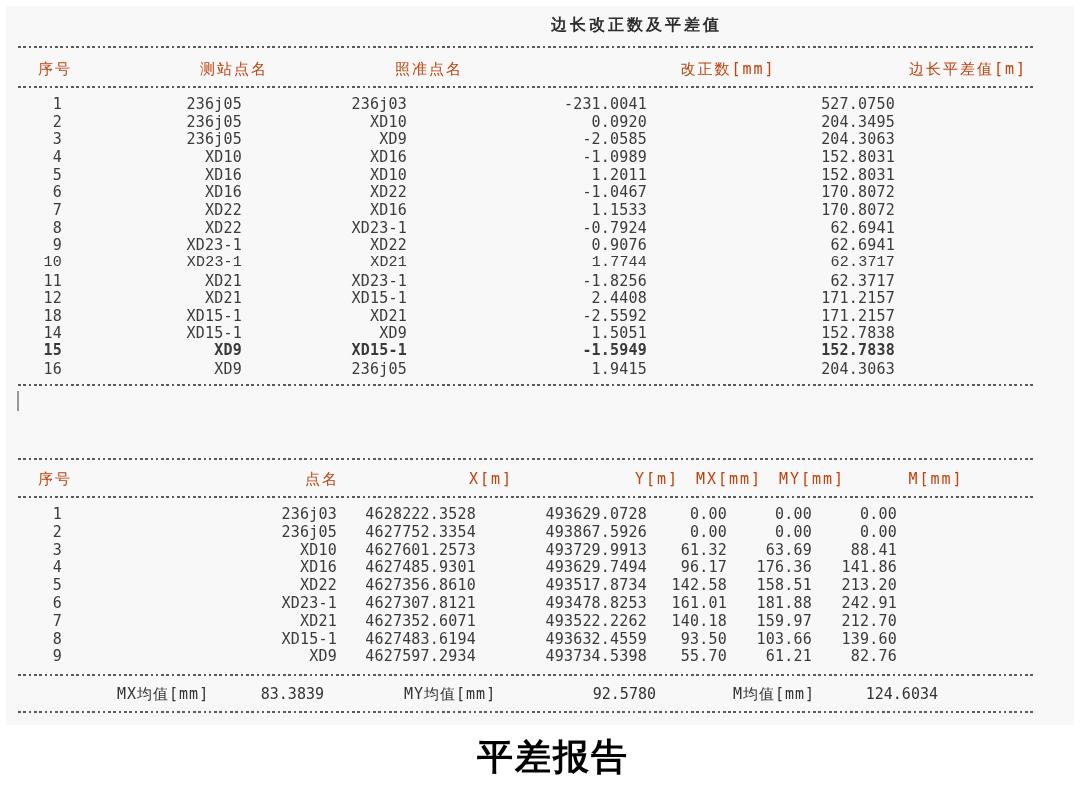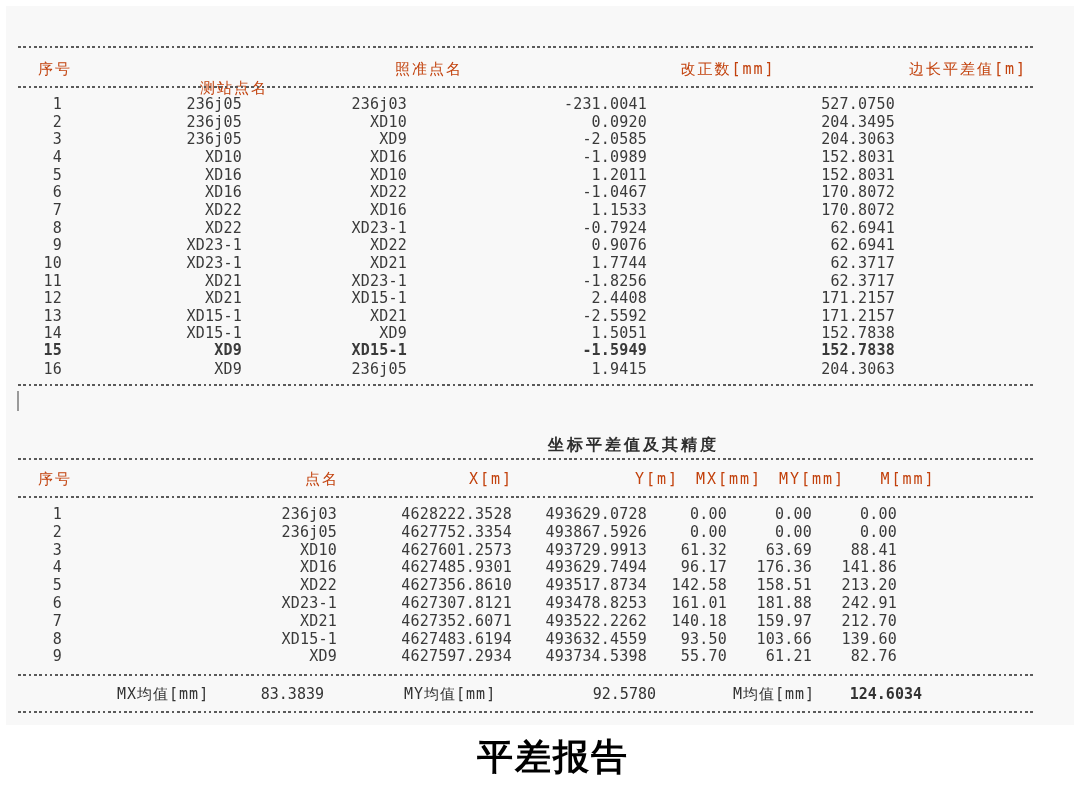--- a/index.html
+++ b/index.html
@@ -23,63 +23,64 @@
     position:absolute;left:18px;width:1018px;height:2px;
     background:repeating-linear-gradient(90deg,#5a5a5a 0 2.6px,transparent 2.6px 5.3px);
   }
   .hdr span{
     position:absolute;font-size:15px;letter-spacing:2px;color:#c2410c;white-space:pre;
   }
   .hdr .ctr{transform:translateX(-50%);}
   
   #t1-hdr span{top:60px;}
   #t1-hdr .h0{left:38px;}
-  #t1-hdr .h1{left:234px;margin-top:19px;}
+  #t1-hdr .h1{left:234px;}
   #t1-hdr .h2{left:429px;}
   #t1-hdr .h3{left:728px;}
   #t1-hdr .h4{left:909px;}
   
   #t2-hdr span{top:470px;}
   #t2-hdr .h0{left:38px;}
   #t2-hdr .h1{left:322px;}
   #t2-hdr .h2{left:491px;}
   #t2-hdr .h3{left:657px;}
   #t2-hdr .h4{left:729px;}
   #t2-hdr .h5{left:812px;}
-  #t2-hdr .h6{left:908px;}
+  #t2-hdr .h6{left:936px;}
   .row{position:absolute;left:0;width:1080px;height:17px;}
   .cell{position:absolute;font-size:15px;letter-spacing:0.2px;white-space:pre;color:#3a3a3a;}
   
   .t1-c0{right:1018px;} .t1-c1{right:838px;} .t1-c2{right:673px;}
   .t1-c3{right:433px;}  .t1-c4{right:185px;}
-  .t2-c0{right:1018px;} .t2-c1{right:743px;} .t2-c2{right:568px;}
+  .t2-c0{right:1018px;} .t2-c1{right:743px;} .t2-c2{right:604px;}
   .t2-c3{right:433px;}  .t2-c4{right:353px;} .t2-c5{right:268px;}
   .t2-c6{right:183px;}
   .cursor{
     position:absolute;left:17px;top:391px;width:2px;height:20px;background:#9a9a9a;
   }
   .summary span{position:absolute;top:685px;font-size:15px;white-space:pre;color:#333;}
   .sum-l1{left:117px;letter-spacing:1px;}
   .sum-v1{right:756px;}
   .sum-l2{left:404px;letter-spacing:1px;}
   .sum-v2{right:424px;}
   .sum-l3{left:733px;letter-spacing:1px;}
-  .sum-v3{right:158px;font-weight:bold;}
+  .sum-v3{right:142px;}
   .caption{
     position:absolute;left:553px;top:733px;transform:translateX(-50%);
     font-family:"DejaVu Sans", sans-serif;font-size:36px;font-weight:600;
     letter-spacing:2px;color:#000;white-space:pre;
   }
 </style>
 </head>
 <body>
 
 <div class="page">
   <div class="panel"></div>
 
+  <div class="t-title" id="t1-title">边长改正数及平差值</div>
   <div class="dots" style="top:46px"></div>
   <div class="hdr" id="t1-hdr">
     <span class="h0">序号</span>
     <span class="h1 ctr">测站点名</span>
     <span class="h2 ctr">照准点名</span>
     <span class="h3 ctr">改正数[mm]</span>
     <span class="h4">边长平差值[m]</span>
   </div>
   <div class="dots" style="top:86px"></div>
   <div id="t1-rows">
@@ -139,21 +140,21 @@
         <span class="cell t1-c3">-0.7924</span>
         <span class="cell t1-c4">62.6941</span>
       </div>
       <div class="row" style="top: 236.2px;">
         <span class="cell t1-c0">9</span>
         <span class="cell t1-c1">XD23-1</span>
         <span class="cell t1-c2">XD22</span>
         <span class="cell t1-c3">0.9076</span>
         <span class="cell t1-c4">62.6941</span>
       </div>
-      <div class="row" style="top: 253.85px;">
+      <div class="row" style="top: 253.85px; font-family: Liberation Mono, monospace;">
         <span class="cell t1-c0">10</span>
         <span class="cell t1-c1">XD23-1</span>
         <span class="cell t1-c2">XD21</span>
         <span class="cell t1-c3">1.7744</span>
         <span class="cell t1-c4">62.3717</span>
       </div>
       <div class="row" style="top: 271.5px;">
         <span class="cell t1-c0">11</span>
         <span class="cell t1-c1">XD21</span>
         <span class="cell t1-c2">XD23-1</span>
@@ -161,21 +162,21 @@
         <span class="cell t1-c4">62.3717</span>
       </div>
       <div class="row" style="top: 289.15px;">
         <span class="cell t1-c0">12</span>
         <span class="cell t1-c1">XD21</span>
         <span class="cell t1-c2">XD15-1</span>
         <span class="cell t1-c3">2.4408</span>
         <span class="cell t1-c4">171.2157</span>
       </div>
       <div class="row" style="top: 306.8px;">
-        <span class="cell t1-c0">13</span>
+        <span class="cell t1-c0">18</span>
         <span class="cell t1-c1">XD15-1</span>
         <span class="cell t1-c2">XD21</span>
         <span class="cell t1-c3">-2.5592</span>
         <span class="cell t1-c4">171.2157</span>
       </div>
       <div class="row" style="top: 324.45px;">
         <span class="cell t1-c0">14</span>
         <span class="cell t1-c1">XD15-1</span>
         <span class="cell t1-c2">XD9</span>
         <span class="cell t1-c3">1.5051</span>
@@ -193,21 +194,20 @@
         <span class="cell t1-c1">XD9</span>
         <span class="cell t1-c2">236j05</span>
         <span class="cell t1-c3">1.9415</span>
         <span class="cell t1-c4">204.3063</span>
       </div>
     </div>
   <div class="dots" style="top:384px"></div>
 
   <div class="cursor"></div>
 
-  <div class="t-title" id="t2-title">坐标平差值及其精度</div>
   <div class="dots" style="top:458px"></div>
   <div class="hdr" id="t2-hdr">
     <span class="h0">序号</span>
     <span class="h1 ctr">点名</span>
     <span class="h2 ctr">X[m]</span>
     <span class="h3 ctr">Y[m]</span>
     <span class="h4 ctr">MX[mm]</span>
     <span class="h5 ctr">MY[mm]</span>
     <span class="h6 ctr">M[mm]</span>
   </div>

